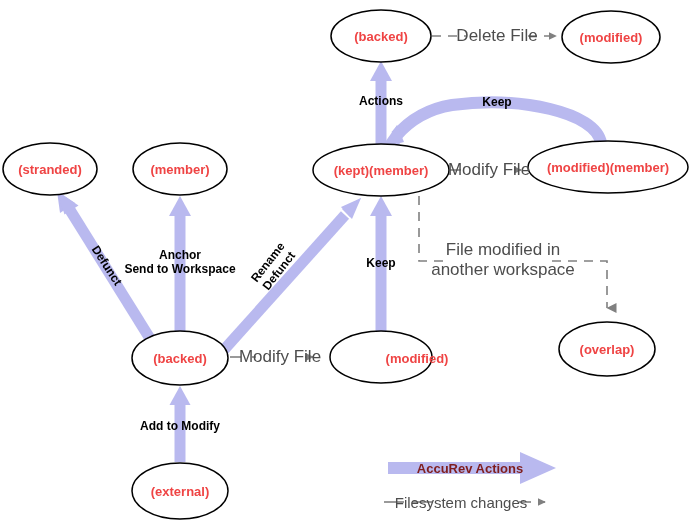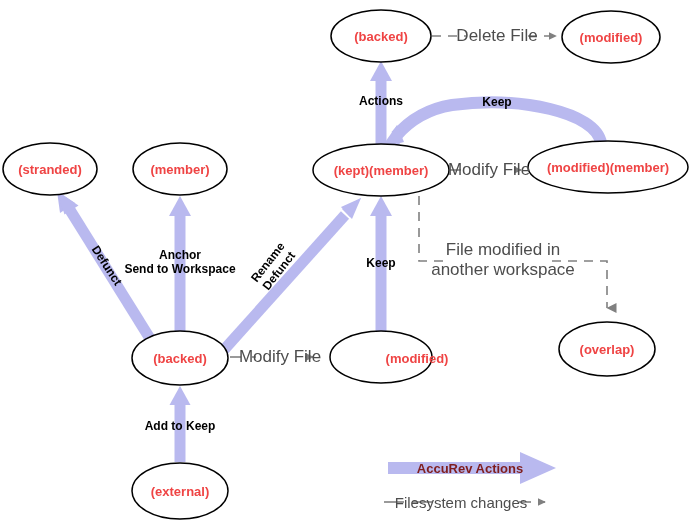--- a/index.html
+++ b/index.html
@@ -168,21 +168,21 @@
       <div class="edge-label thin" style="left: 497px; top: 36px;">Delete File</div>
       <div class="edge-label" style="left: 381px; top: 102px;">Actions</div>
       <div class="edge-label" style="left: 497px; top: 103px;">Keep</div>
       <div class="edge-label thin" style="left: 489px; top: 170px;">Modify File</div>
       <div class="edge-label rot-defunct" style="left: 106px; top: 266px;">Defunct</div>
       <div class="edge-label" style="left: 180px; top: 263px;">Anchor<br>Send to Workspace</div>
       <div class="edge-label rot-rename" style="left: 274px; top: 267px;">Rename<br>Defunct</div>
       <div class="edge-label" style="left: 381px; top: 264px;">Keep</div>
       <div class="edge-label thin" style="left: 503px; top: 260px;">File modified in<br>another workspace</div>
       <div class="edge-label thin" style="left: 280px; top: 357px;">Modify File</div>
-      <div class="edge-label" style="left: 180px; top: 427px;">Add to Keep</div>
+      <div class="edge-label" style="left: 180px; top: 427px;">Add to Modify</div>
     </div>
 
   <div id="legend-labels">
       <div class="legend-label bold" style="left: 470px; top: 468px;">AccuRev Actions</div>
       <div class="legend-label thin" style="left: 461px; top: 502px;">Filesystem changes</div>
     </div>
 
 </div>
 
 </body></html>

